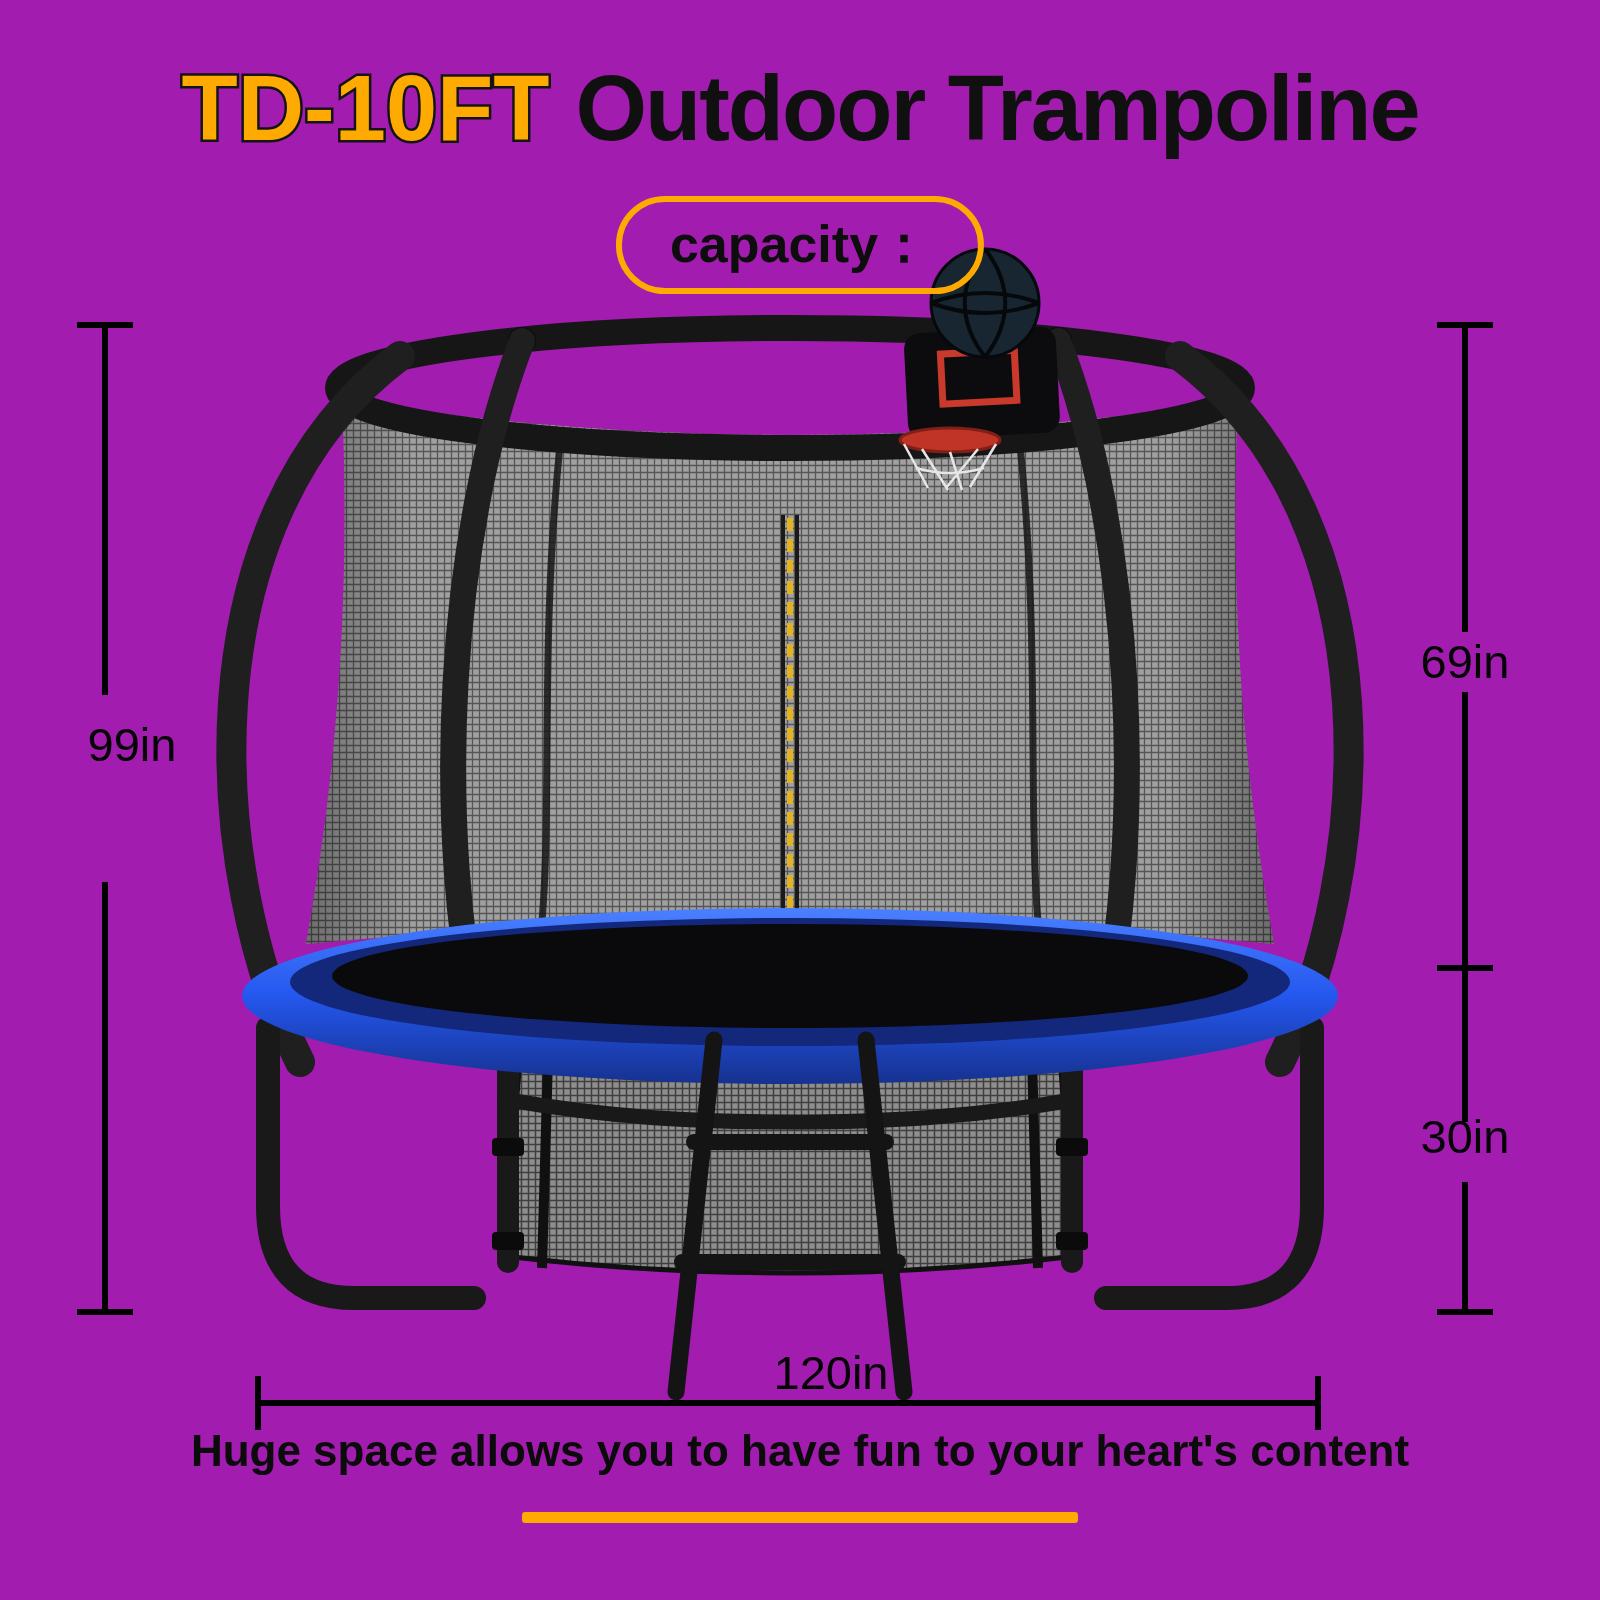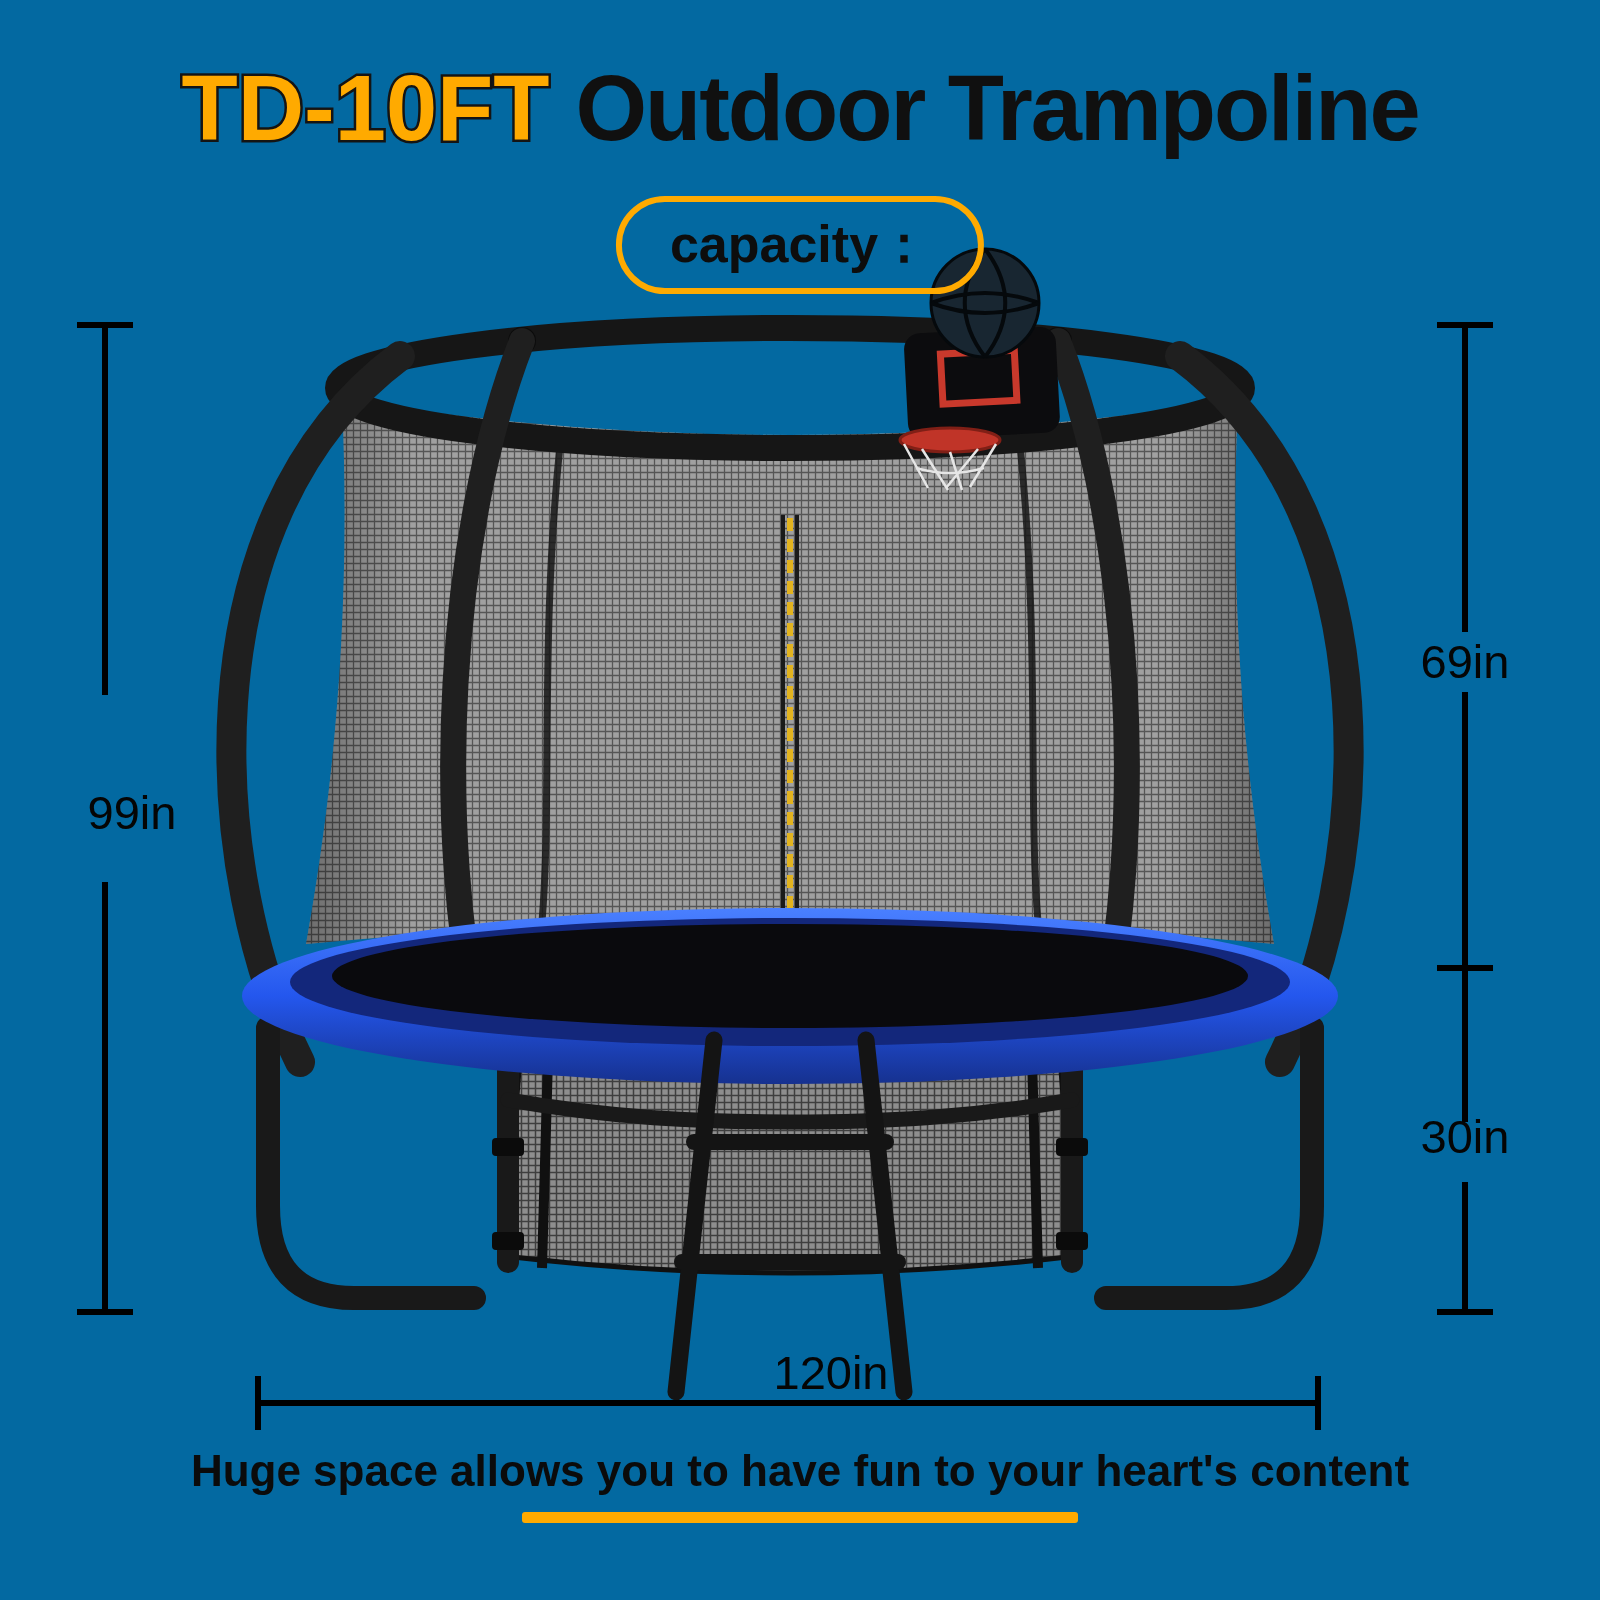--- a/index.html
+++ b/index.html
@@ -1,17 +1,17 @@
 <!DOCTYPE html>
 <html><head>
 <meta charset="utf-8">
 <style>
   html,body{margin:0;padding:0;background:#ffffff;}
   .canvas{
-    position:relative;width:1600px;height:1600px;background:#0369a1;overflow:hidden;
+    position:relative;width:1600px;height:1600px;background:#a21caf;overflow:hidden;
     font-family:"Liberation Sans","DejaVu Sans",sans-serif;color:#111;
   }
   .art{position:absolute;left:0;top:0;width:1600px;height:1600px;}
   
   .title{
     position:absolute;top:56px;left:0;width:100%;text-align:center;
     font-size:92px;font-weight:bold;letter-spacing:-2px;color:#101010;white-space:nowrap;
   }
   .title .model{
     color:#FFAA00;
@@ -24,28 +24,28 @@
     position:absolute;top:196px;left:50%;transform:translateX(-50%);
     display:flex;align-items:flex-end;gap:18px;
     border:6px solid #FFAA00;border-radius:50px;padding:8px 48px;
     font-size:52px;font-weight:bold;color:#0d0d0d;white-space:nowrap;
   }
   
   .dim{
     position:absolute;transform:translate(-50%,-50%);
     font-size:47px;font-weight:normal;color:#050505;white-space:nowrap;
   }
-  .dim-total{left:132px;top:812px;}
+  .dim-total{left:132px;top:744px;}
   .dim-net{left:1465px;top:661px;}
   .dim-frame{left:1465px;top:1136px;}
   .dim-width{left:790px;top:1372px;margin-left:41px;}
   
   .tagline{
     position:absolute;top:1426px;left:0;width:100%;text-align:center;
-    font-size:44px;font-weight:bold;color:#0b0b0b;margin-top:20px;
+    font-size:44px;font-weight:bold;color:#0b0b0b;
   }
   .accent-bar{
     position:absolute;top:1512px;left:50%;transform:translateX(-50%);
     width:556px;height:11px;background:#FFAA00;border-radius:3px;
   }
 </style>
 </head>
 <body>
 
 <div class="canvas">

